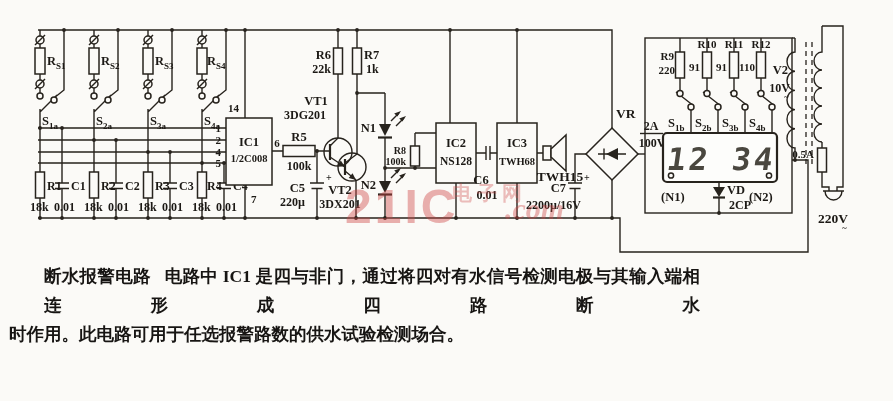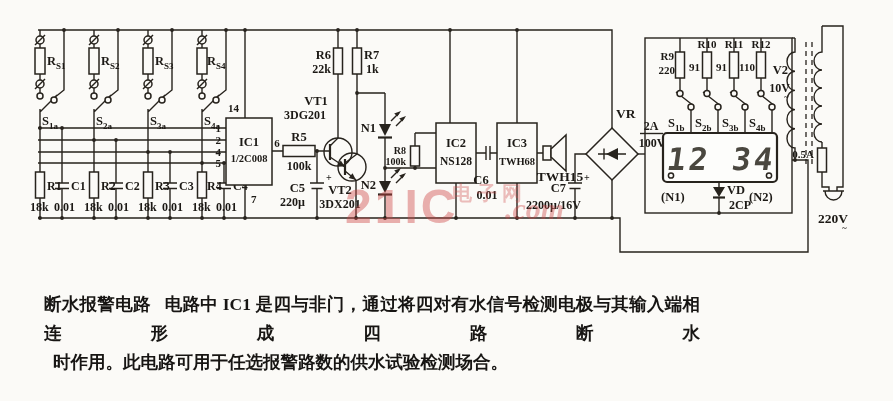--- a/index.html
+++ b/index.html
@@ -21,25 +21,25 @@
   .tpart2{font-size:11.5px;}
   .tbig{font-size:13.5px;}
   .tsm{font-size:10px;}
   .seg{font-family:"DejaVu Sans Mono",monospace;font-size:31px;font-weight:bold;fill:#4a473f;letter-spacing:3px;}
   .wm1{font-family:"Liberation Sans","DejaVu Sans",sans-serif;font-size:48px;font-weight:bold;
        fill:rgba(206,68,68,0.42);letter-spacing:3px;}
   .wm2{font-family:"Liberation Sans","DejaVu Sans",sans-serif;font-size:20px;font-weight:bold;
        fill:rgba(206,68,68,0.34);letter-spacing:5px;}
   .wm3{font-family:"Liberation Serif","DejaVu Serif",serif;font-style:italic;font-size:30px;
        font-weight:bold;fill:rgba(206,68,68,0.40);}
-  .desc{position:absolute;left:0;top:284px;width:709px;box-sizing:border-box;padding:6px 9px 0 9px;}
+  .desc{position:absolute;left:0;top:256px;width:709px;box-sizing:border-box;padding:6px 9px 0 9px;}
   .dline{font-size:17.5px;line-height:29px;color:#171513;font-weight:600;
          text-align:justify;text-align-last:justify;white-space:normal;}
   .dline.first{padding-left:35px;}
-  .dline.last{text-align:center;text-align-last:left;margin-left:44px;}
+  .dline.last{text-align:center;text-align-last:left;}
   .dtitle{font-weight:700;margin-right:14px;}
   .dline sub{font-size:11.5px;}
 </style>
 </head>
 <body>
 
 <div class="stage">
 
 <svg width="893" height="268" viewBox="0 0 893 268">
   <defs>

